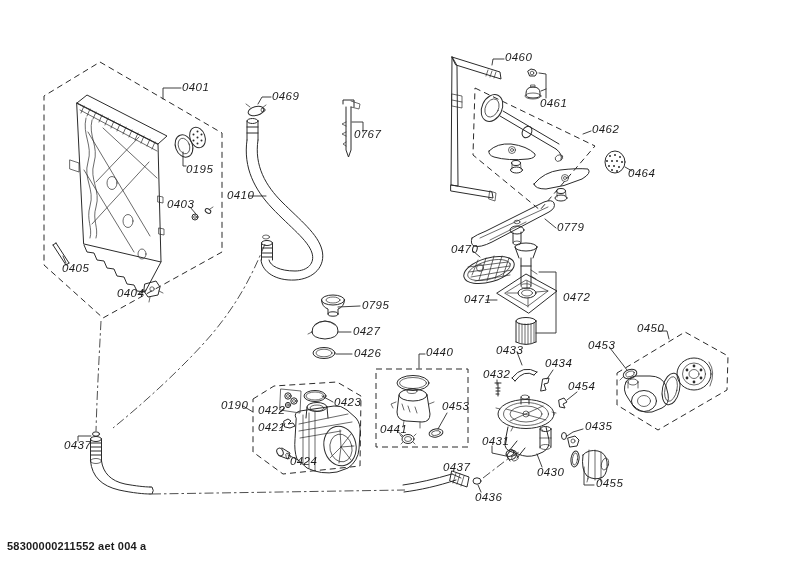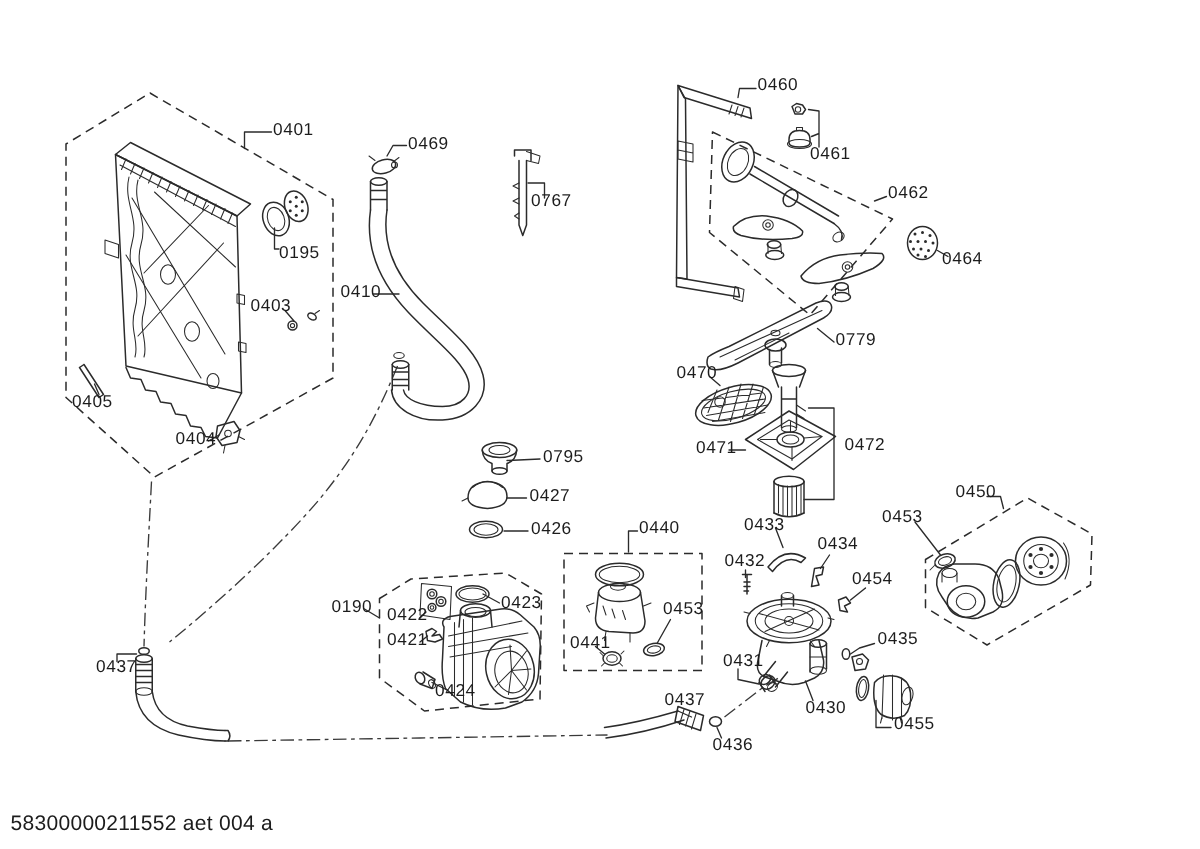--- a/index.html
+++ b/index.html
@@ -1,20 +1,20 @@
 <!DOCTYPE html>
 <html><head>
 <meta charset="utf-8">
 <style>
   html,body{margin:0;padding:0;background:#fff;}
   .stage{position:relative;width:800px;height:566px;background:#fff;overflow:hidden;
          font-family:"Liberation Sans", sans-serif;}
   .stage svg{position:absolute;left:0;top:0;}
-  .plabel{position:absolute;font-size:11.5px;line-height:1;color:#1c1c1c;letter-spacing:.4px;white-space:nowrap;}
-  .doccode{position:absolute;left:7px;top:540px;font-size:14px;color:#1c1c1c;letter-spacing:.2px;}
+  .plabel{position:absolute;font-size:11.5px;line-height:1;color:#1c1c1c;letter-spacing:.4px;white-space:nowrap;font-style:italic;}
+  .doccode{position:absolute;left:7px;top:540px;font-size:11px;color:#1c1c1c;letter-spacing:.2px;font-weight:bold;}
   
   .ln{fill:none;stroke:#2b2b2b;stroke-width:1;stroke-linecap:round;stroke-linejoin:round;}
   .tn{fill:none;stroke:#2b2b2b;stroke-width:.7;stroke-linecap:round;stroke-linejoin:round;}
   .dash{fill:none;stroke:#2b2b2b;stroke-width:1;stroke-dasharray:6 4;stroke-linejoin:round;}
   .cdash{fill:none;stroke:#3a3a3a;stroke-width:.9;stroke-dasharray:9 3 2.5 3;}
   .ldr{fill:none;stroke:#2b2b2b;stroke-width:.9;stroke-linecap:round;stroke-linejoin:round;}
   .dot{fill:#2b2b2b;stroke:none;}
 </style>
 </head>
 <body>
@@ -345,21 +345,21 @@
     <path class="ldr" d="M473,251 L480,257"></path>
     <path class="ldr" d="M486,300 L497,300"></path>
     <path class="ldr" d="M539,272 L556,272 L556,333 L536,333"></path>
   </g>
 </svg>
 
   <div class="plabel" style="left:182px;top:82px">0401</div>
   <div class="plabel" style="left:186px;top:164px">0195</div>
   <div class="plabel" style="left:167px;top:199px">0403</div>
   <div class="plabel" style="left:117px;top:288px">0404</div>
-  <div class="plabel" style="left:48px;top:263px">0405</div>
+  <div class="plabel" style="left:62px;top:263px">0405</div>
   <div class="plabel" style="left:227px;top:190px">0410</div>
   <div class="plabel" style="left:272px;top:91px">0469</div>
   <div class="plabel" style="left:354px;top:129px">0767</div>
   <div class="plabel" style="left:221px;top:400px">0190</div>
   <div class="plabel" style="left:258px;top:422px">0421</div>
   <div class="plabel" style="left:258px;top:405px">0422</div>
   <div class="plabel" style="left:334px;top:397px">0423</div>
   <div class="plabel" style="left:290px;top:456px">0424</div>
   <div class="plabel" style="left:354px;top:348px">0426</div>
   <div class="plabel" style="left:353px;top:326px">0427</div>

